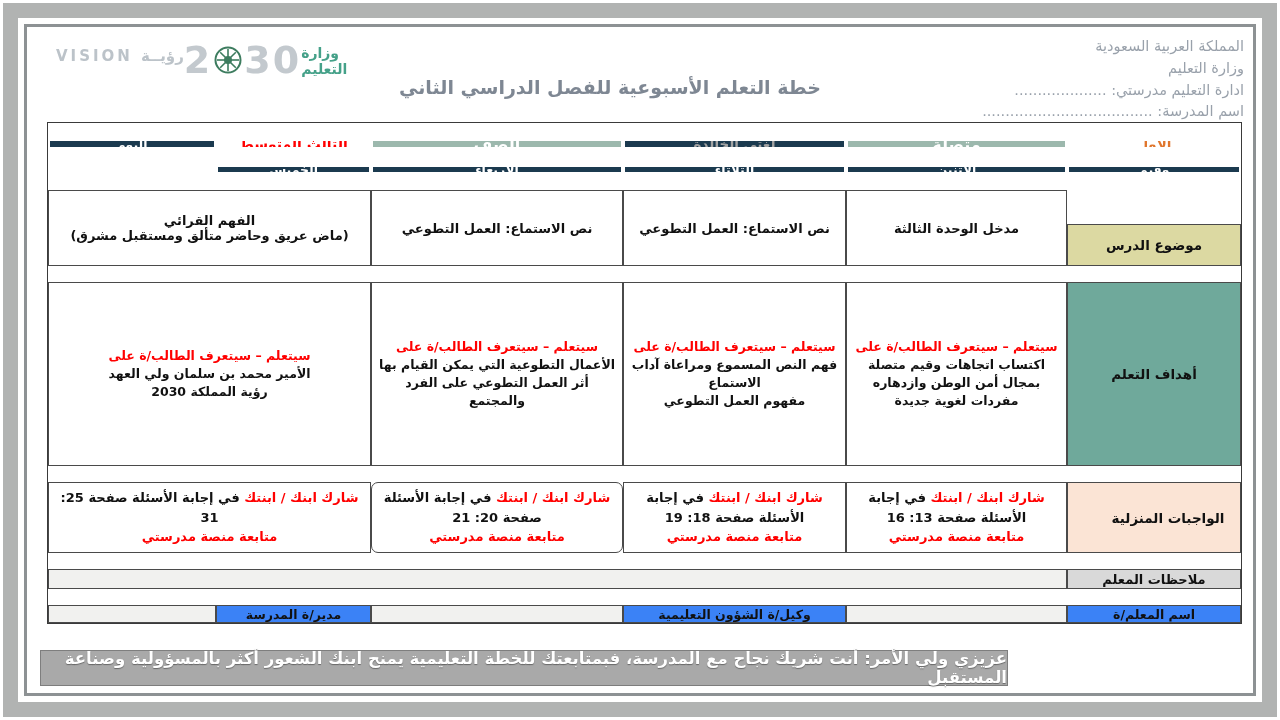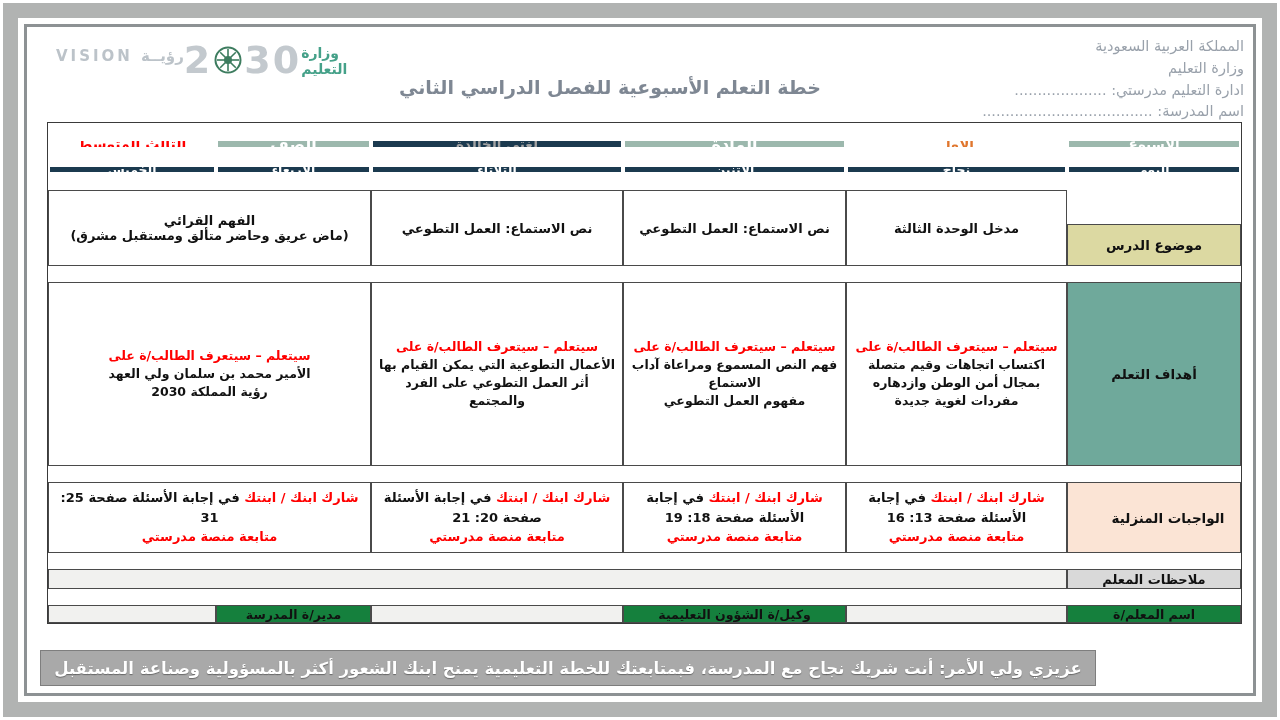--- a/index.html
+++ b/index.html
@@ -39,34 +39,34 @@
   .sage{background:#9cb8ad;color:#ffffff;font-size:16px;}
   .navy{background:#1b3a4f;color:#ffffff;font-size:12.5px;}
   .week-val{background:#ffffff;color:#e0762d;font-size:13.5px;}
   .subj-val{background:#1b3a4f;color:#a3a3a3;font-size:13.5px;}
   .class-val{background:#ffffff;color:#ff0000;font-size:14px;}
   .lab{font-size:13.5px;}
   .lab-topic{background:#dcd9a2;}
   .lab-goals{background:#6fa99b;}
   .lab-hw{background:#fbe4d5;padding-left:34px;}
   .lab-notes{background:#d9d9d9;font-size:13px;}
-  .lab-name{background:#15803d;font-size:12.5px;}
+  .lab-name{background:#3b82f6;font-size:12.5px;}
   .spacer{background:#ffffff;border:none;grid-column:1;grid-row:3;}
   .body-cell{background:#ffffff;font-size:13px;}
   .span2{grid-column:5 / 7;}
   .rowspan-topic{grid-row:3 / 5;}
   .goals-cell{font-size:12.5px;line-height:1.45;}
   .hw-cell{font-size:13px;line-height:1.5;}
   .empty-cell{background:#f1f1ef;}
   .notes-cell{background:#f1f1ef;grid-column:2 / 7;}
   .red{color:#ff0000;}
   .ml{white-space:pre-line;}
 
   
-  .banner{position:absolute;left:40px;top:650px;width:1056px;height:36px;background:#a9a9a9;
+  .banner{position:absolute;left:40px;top:650px;width:968px;height:36px;background:#a9a9a9;
     border:1px solid #7e7e7e;box-sizing:border-box;color:#ffffff;font-weight:bold;font-size:16.5px;
     display:flex;align-items:center;justify-content:center;direction:rtl;
     text-shadow:0 1px 1px rgba(70,70,70,.65);}
 </style>
 </head>
 <body>
 
 <div class="frame-outer"></div>
 <div class="frame-inner"></div>
 
@@ -144,29 +144,28 @@
     </svg>
     <span>30</span>
   </div>
   <div class="moe">وزارة التعليم</div>
 </div>
 
 <div class="page-title">خطة التعلم الأسبوعية للفصل الدراسي الثاني</div>
 
 <div class="grid">
 
-  <div class="c hc sage lab">الأسبوع</div>
   <div class="c hc week-val">الأول</div>
-  <div class="c hc sage">المادة</div>
+  <div class="c hc sage">متصلة</div>
   <div class="c hc subj-val">لغتي الخالدة</div>
   <div class="c hc sage">الصف</div>
   <div class="c hc class-val">الثالث المتوسط</div>
 
   <div class="c hc navy">اليوم</div>
-  <div class="c hc navy">نجاح</div>
+  <div class="c hc navy">وقيم</div>
   <div class="c hc navy">الإثنين</div>
   <div class="c hc navy">الثلاثاء</div>
   <div class="c hc navy">الأربعاء</div>
   <div class="c hc navy">الخميس</div>
 
   <div class="spacer"></div>
 
   <div class="c lab lab-topic" style="grid-column:1;grid-row:4;">موضوع الدرس</div>
   <div class="c body-cell rowspan-topic" style="grid-column:2;">مدخل الوحدة الثالثة</div>
   <div class="c body-cell rowspan-topic" style="grid-column:3;">نص الاستماع: العمل التطوعي</div>
@@ -198,21 +197,21 @@
 
   <div class="c lab lab-hw" style="grid-column:1;grid-row:6;">الواجبات المنزلية</div>
   <div class="c body-cell hw-cell" style="grid-column:2;grid-row:6;">
     <div><span class="red">شارك ابنك / ابنتك</span> <span>في إجابة الأسئلة صفحة 13: 16</span></div>
     <div class="red">متابعة منصة مدرستي</div>
   </div>
   <div class="c body-cell hw-cell" style="grid-column:3;grid-row:6;">
     <div><span class="red">شارك ابنك / ابنتك</span> <span>في إجابة الأسئلة صفحة 18: 19</span></div>
     <div class="red">متابعة منصة مدرستي</div>
   </div>
-  <div class="c body-cell hw-cell" style="grid-column:4;grid-row:6;">
+  <div class="c body-cell hw-cell" style="grid-column:4;grid-row:6;border-radius:7px;">
     <div><span class="red">شارك ابنك / ابنتك</span> <span>في إجابة الأسئلة صفحة 20: 21</span></div>
     <div class="red">متابعة منصة مدرستي</div>
   </div>
   <div class="c body-cell hw-cell span2" style="grid-row:6;">
     <div><span class="red">شارك ابنك / ابنتك</span> <span>في إجابة الأسئلة صفحة 25: 31</span></div>
     <div class="red">متابعة منصة مدرستي</div>
   </div>
 
   <div class="c lab lab-notes" style="grid-column:1;grid-row:7;">ملاحظات المعلم</div>
   <div class="c notes-cell" style="grid-row:7;"></div>

